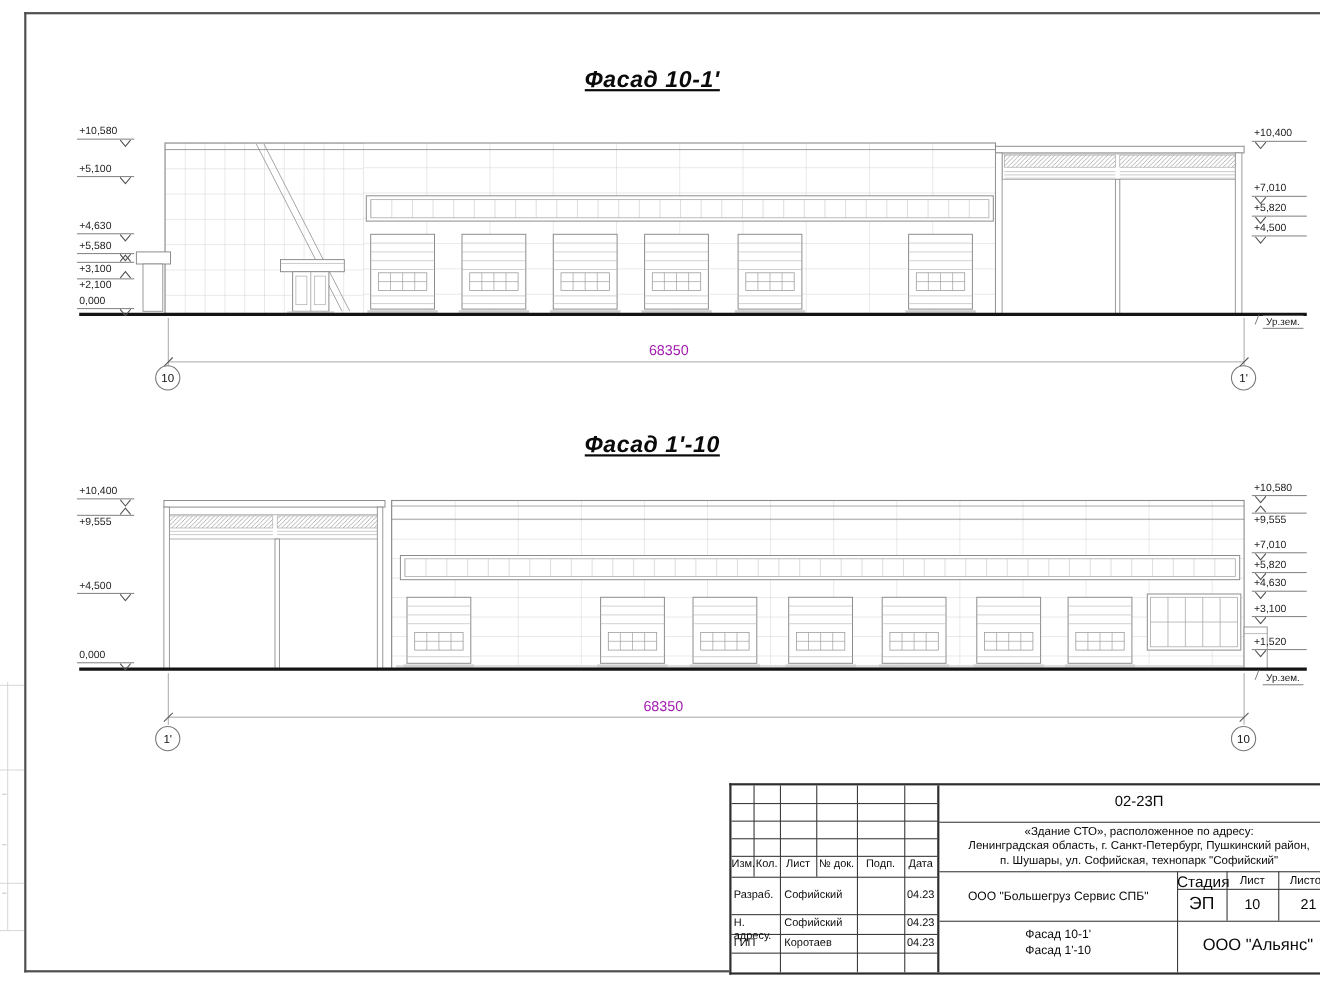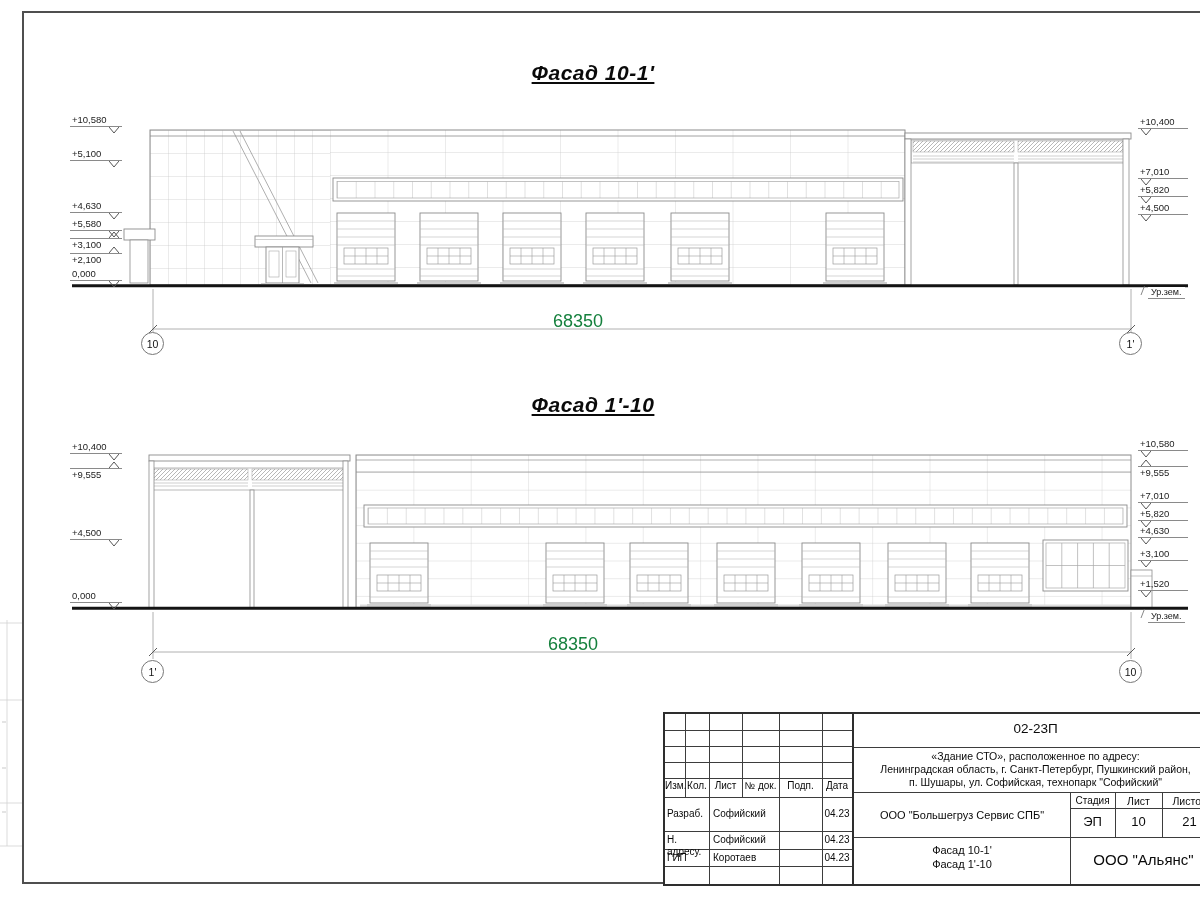--- a/index.html
+++ b/index.html
@@ -14,21 +14,21 @@
   .lvl .txt{display:block;padding:0 2px 1px 2px}
   .lvl.down{border-bottom:1px solid #8a8a8a}
   .lvl.up{border-top:1px solid #8a8a8a}
   .lvl svg{position:absolute}
   .lvl.down svg{bottom:-8px}
   .lvl.up svg{top:-8px}
   .lvl.lft{width:52px}
   .lvl.rgt{width:50px}
   .lvl.lft svg{right:3px}
   .lvl.rgt svg{left:3px}
-  .dim{font-size:18px;color:#15803d;width:110px;text-align:left}
+  .dim{font-size:13px;color:#a21caf;width:110px;text-align:center}
   .bub{width:21px;height:21px;border:1px solid #777;border-radius:50%;font-size:10.5px;
        color:#111;display:flex;align-items:center;justify-content:center;background:#fff}
   .uz{font-size:9px;color:#222;border-bottom:1px solid #8a8a8a;padding:0 3px 1px 3px;background:#fff}
   
   .tb{left:663px;top:712px;width:537px;height:170px;background:#fff;
       border-left:2px solid #2e2e2e;border-top:2px solid #2e2e2e;border-bottom:2px solid #2e2e2e;
       font-size:10px;color:#0a0a0a}
   .tb .vl{position:absolute;top:0;width:1px;background:#3d3d3d}
   .tb .hl{position:absolute;height:1px;background:#3d3d3d}
   .tb .c{position:absolute;text-align:center;line-height:12px}
@@ -363,24 +363,24 @@
   <div class="c" style="left:157px;top:138px;width:30px">04.23</div>
 
   <div class="c" style="left:189px;top:9px;width:363px;font-size:13.5px">02-23П</div>
 
   <div class="c" style="left:189px;top:36px;width:363px;font-size:10.5px">«Здание СТО», расположенное по адресу:</div>
   <div class="c" style="left:189px;top:49px;width:363px;font-size:10.5px">Ленинградская область, г. Санкт-Петербург, Пушкинский район,</div>
   <div class="c" style="left:189px;top:62px;width:363px;font-size:10.5px">п. Шушары, ул. Софийская, технопарк "Софийский"</div>
 
   <div class="c" style="left:189px;top:95px;width:216px;font-size:11px">ООО "Большегруз Сервис СПБ"</div>
 
-  <div class="c" style="left:405px;top:81px;width:45px;font-size:10px">Стадия</div>
+  <div class="c" style="left:405px;top:81px;width:45px;font-size:14px">Стадия</div>
   <div class="c" style="left:450px;top:81px;width:47px;font-size:10.5px">Лист</div>
   <div class="c" style="left:497px;top:81px;width:55px;font-size:10.5px">Листов</div>
-  <div class="c" style="left:405px;top:102px;width:45px;font-size:13px">ЭП</div>
+  <div class="c" style="left:405px;top:102px;width:45px;font-size:16px">ЭП</div>
   <div class="c" style="left:450px;top:102px;width:47px;font-size:13px">10</div>
   <div class="c" style="left:497px;top:102px;width:55px;font-size:13px">21</div>
 
   <div class="c" style="left:189px;top:130px;width:216px;font-size:11px">Фасад 10-1'</div>
   <div class="c" style="left:189px;top:144px;width:216px;font-size:11px">Фасад 1'-10</div>
 
   <div class="c" style="left:405px;top:140px;width:147px;font-size:15px">ООО "Альянс"</div>
 </div>
 
 </body></html>

